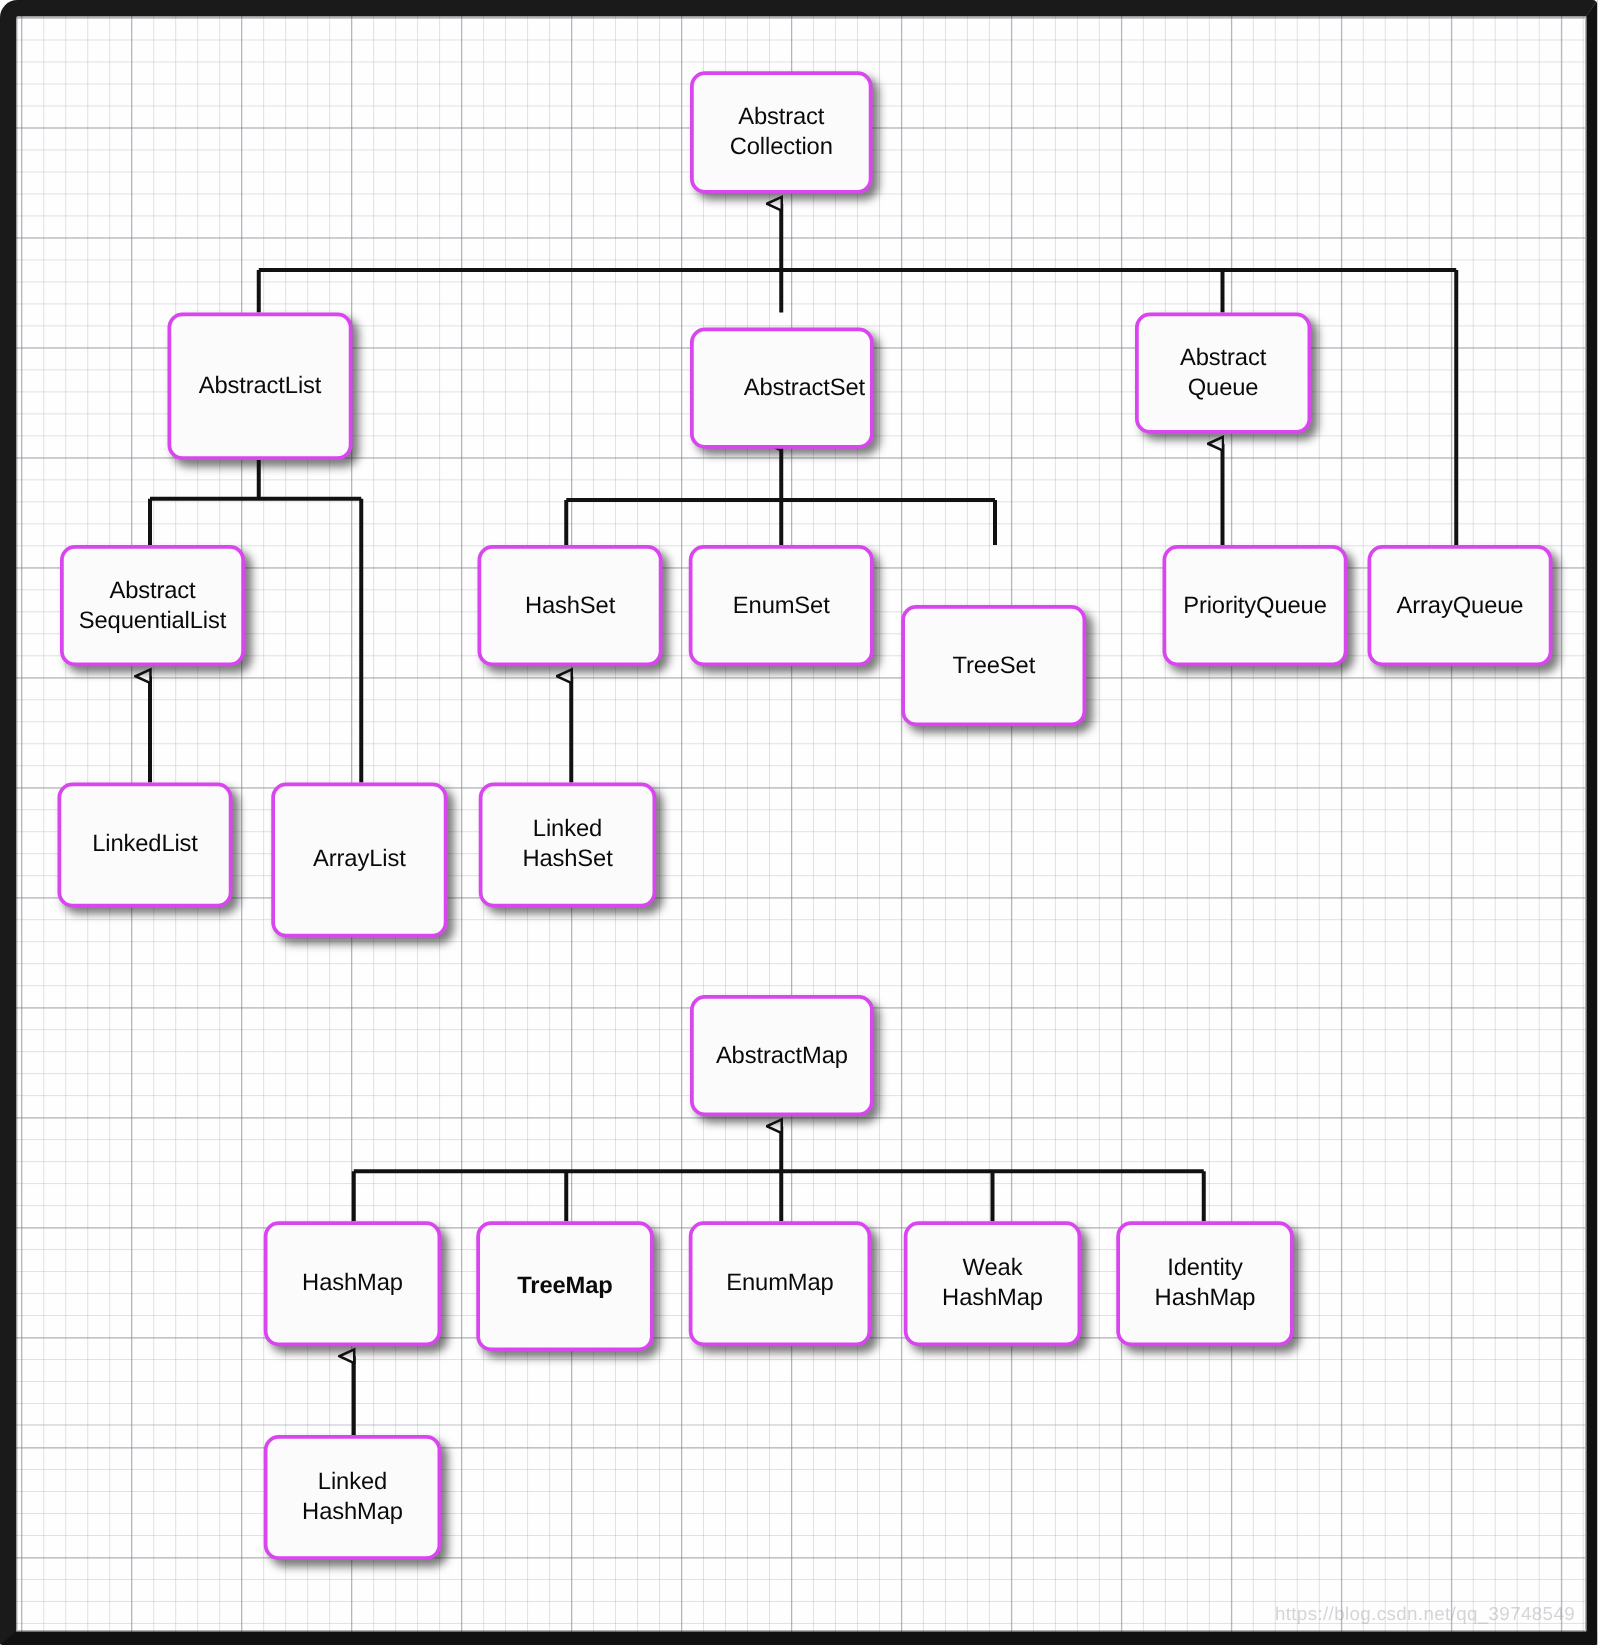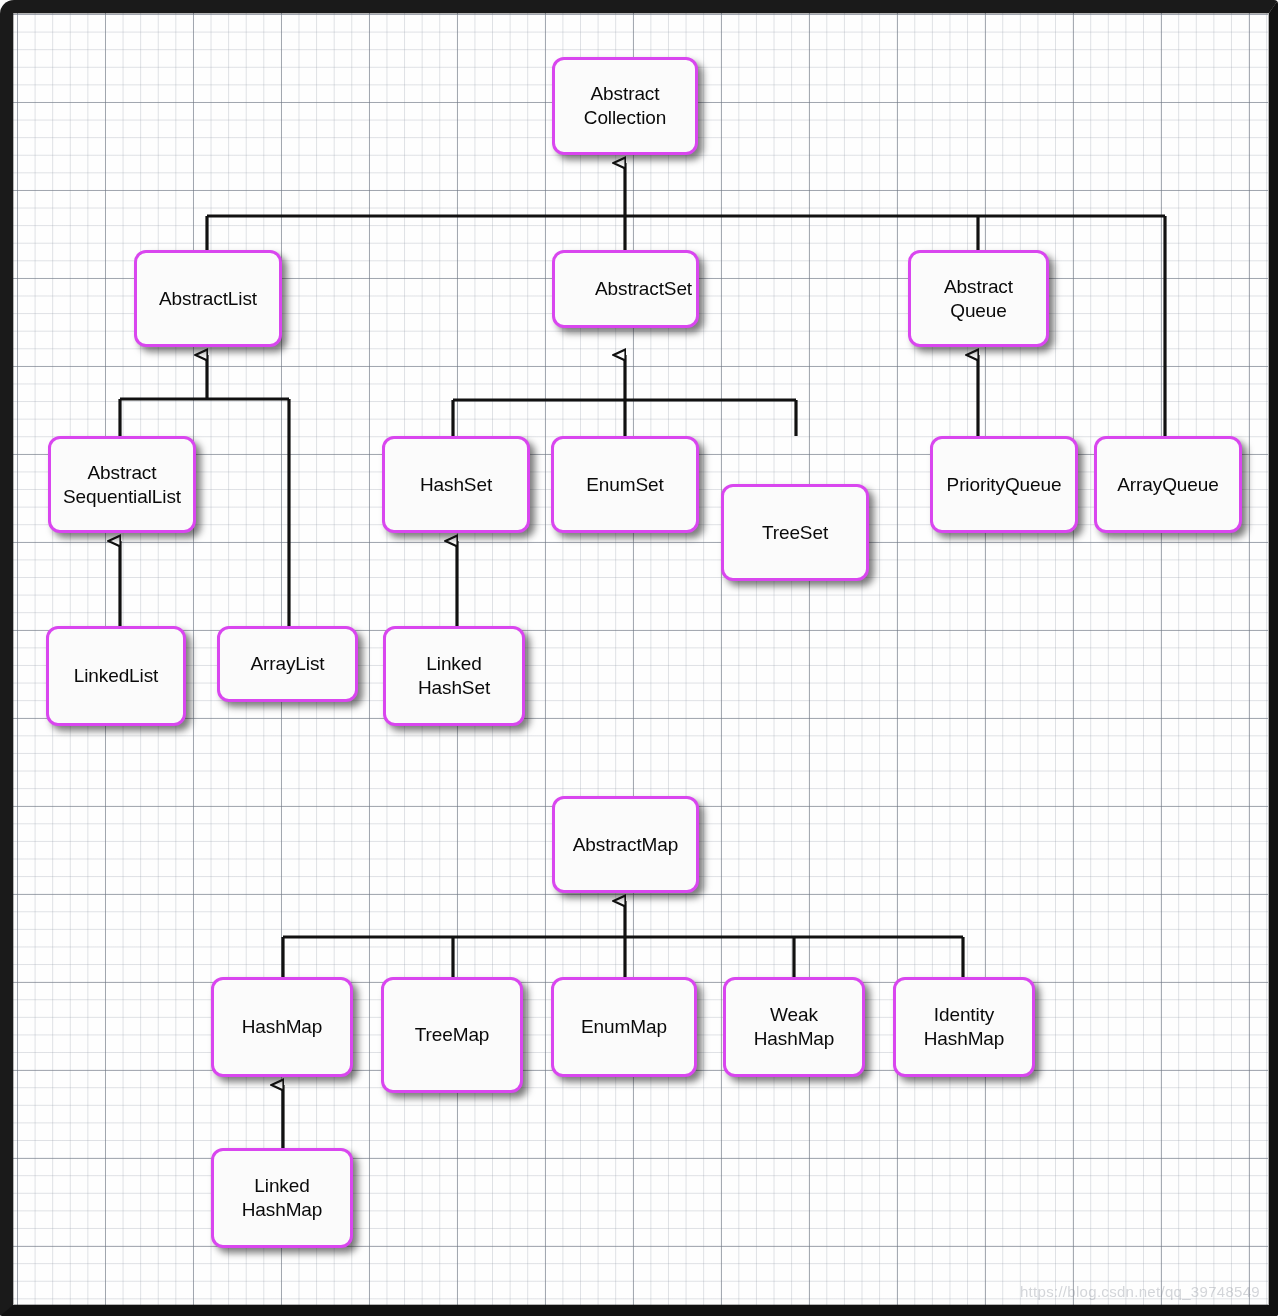--- a/index.html
+++ b/index.html
@@ -176,38 +176,38 @@
       <g>
         <path d="M283 1148 L283 1085" marker-end="url(#uml-hollow-arrow)"></path>
       </g>
 
     </g>
   </svg>
 
   <div id="nodes-layer">
     <div class="class-box" style="left: 552px; top: 57px; width: 146px; height: 98px;">Abstract
 Collection</div>
-    <div class="class-box" style="left: 134px; top: 250px; width: 148px; height: 97px;">AbstractList</div>
-    <div class="class-box" style="left: 552px; top: 250px; width: 147px; height: 78px; padding-left: 36px;">AbstractSet</div>
+    <div class="class-box" style="left: 134px; top: 250px; width: 148px; height: 118px;">AbstractList</div>
+    <div class="class-box" style="left: 552px; top: 262px; width: 147px; height: 97px; padding-left: 36px;">AbstractSet</div>
     <div class="class-box" style="left: 908px; top: 250px; width: 141px; height: 97px;">Abstract
 Queue</div>
     <div class="class-box" style="left: 48px; top: 436px; width: 148px; height: 97px;">Abstract
 SequentialList</div>
     <div class="class-box" style="left: 382px; top: 436px; width: 148px; height: 97px;">HashSet</div>
     <div class="class-box" style="left: 551px; top: 436px; width: 148px; height: 97px;">EnumSet</div>
     <div class="class-box" style="left: 721px; top: 436px; width: 148px; height: 97px; margin-top: 48px;">TreeSet</div>
     <div class="class-box" style="left: 906px; top: 436px; width: 148px; height: 97px; margin-left: 24px;">PriorityQueue</div>
     <div class="class-box" style="left: 1094px; top: 436px; width: 148px; height: 97px;">ArrayQueue</div>
     <div class="class-box" style="left: 46px; top: 626px; width: 140px; height: 100px;">LinkedList</div>
-    <div class="class-box" style="left: 217px; top: 626px; width: 141px; height: 76px;">ArrayList</div>
+    <div class="class-box" style="left: 217px; top: 626px; width: 141px; height: 124px;">ArrayList</div>
     <div class="class-box" style="left: 383px; top: 626px; width: 142px; height: 100px;">Linked
 HashSet</div>
     <div class="class-box" style="left: 552px; top: 796px; width: 147px; height: 97px;">AbstractMap</div>
     <div class="class-box" style="left: 211px; top: 977px; width: 142px; height: 100px;">HashMap</div>
-    <div class="class-box" style="left: 381px; top: 977px; width: 142px; height: 116px;">TreeMap</div>
+    <div class="class-box" style="left: 381px; top: 977px; width: 142px; height: 104px; font-weight: bold;">TreeMap</div>
     <div class="class-box" style="left: 551px; top: 977px; width: 146px; height: 100px; text-align: right;">EnumMap</div>
     <div class="class-box" style="left: 723px; top: 977px; width: 142px; height: 100px;">Weak
 HashMap</div>
     <div class="class-box" style="left: 893px; top: 977px; width: 142px; height: 100px;">Identity
 HashMap</div>
     <div class="class-box" style="left: 211px; top: 1148px; width: 142px; height: 100px;">Linked
 HashMap</div>
   </div>
 
   <div id="watermark">https://blog.csdn.net/qq_39748549</div>

